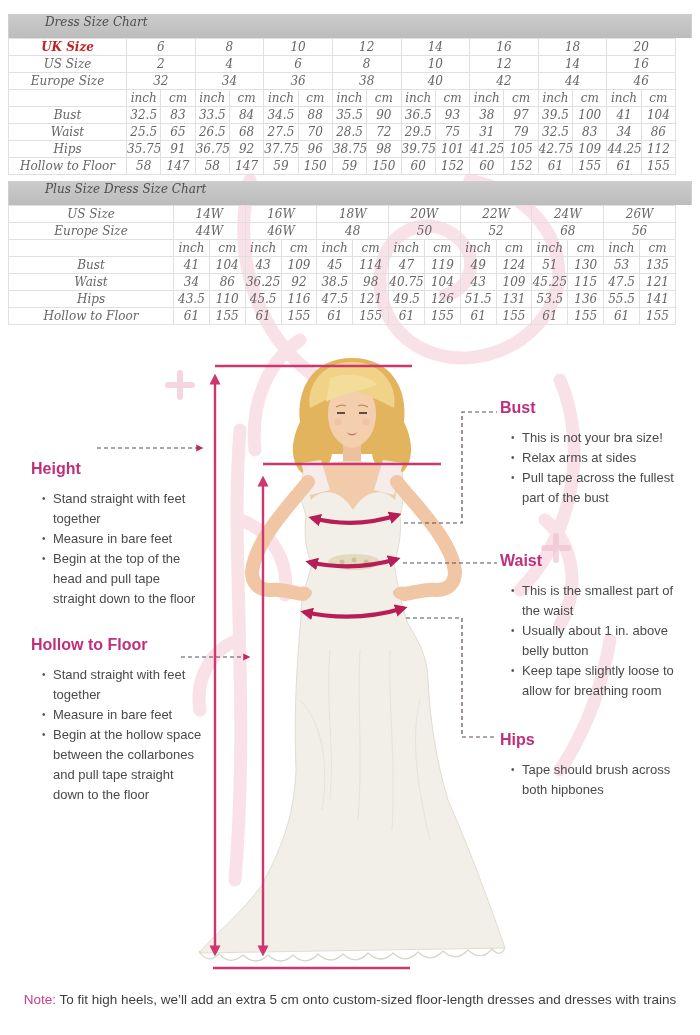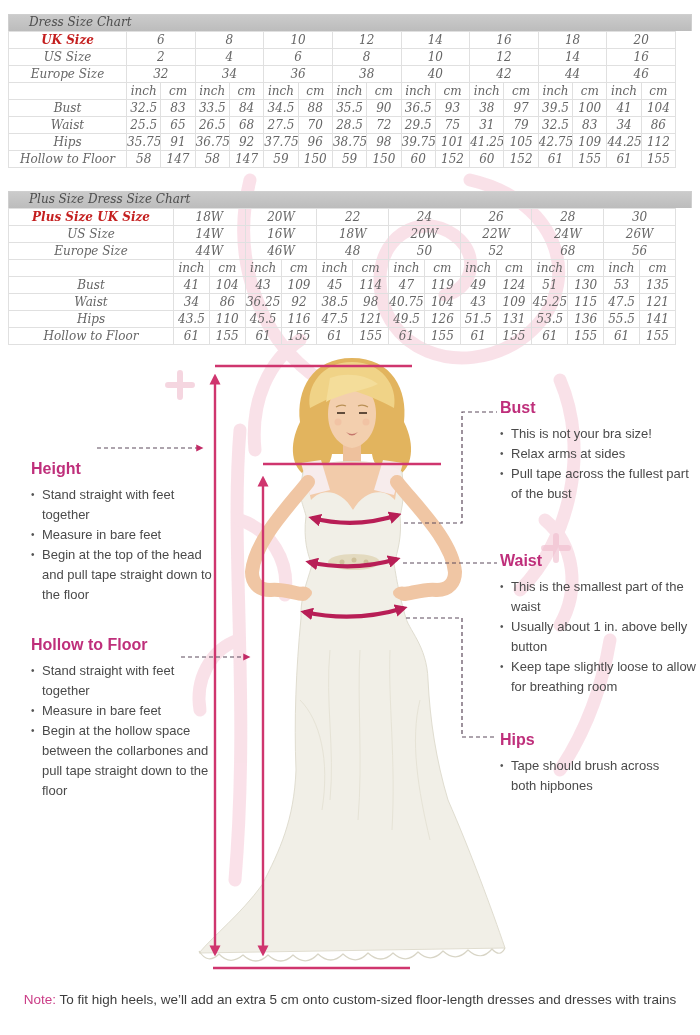--- a/index.html
+++ b/index.html
@@ -1,31 +1,31 @@
 <!DOCTYPE html>
 <html><head>
 <meta charset="utf-8">
 <style>
   html,body{margin:0;padding:0;}
   body{width:700px;height:1035px;background:#fff;position:relative;overflow:hidden;
        font-family:"Liberation Sans",sans-serif;}
   .layer{position:absolute;left:0;top:0;}
   
   .chart{position:absolute;left:8px;width:684px;z-index:2;}
-  .chart-title{box-sizing:border-box;height:17px;line-height:21px;padding-left:20px;
+  .chart-title{box-sizing:border-box;height:24px;line-height:21px;padding-left:36px;
      background:linear-gradient(#cbcbcb,#bcbcbc);border:1px solid #cfcfcf;border-bottom:none;
      font:italic 12px "DejaVu Serif",serif;color:#4d4d4d;}
   .chart table{width:668px;table-layout:fixed;border-collapse:collapse;background:transparent;}
   .chart td,.chart th{border:1px solid #e0e0e0;height:16px;padding:0;text-align:center;
      font:italic 12px "DejaVu Serif",serif;font-weight:400;color:#666;overflow:hidden;background:transparent;}
   .chart .red{color:#c41f1f;font-weight:bold;}
   
   .guide{position:absolute;z-index:3;}
   .guide .gh{font:bold 16px "Liberation Sans",sans-serif;color:#bf2f7b;margin:0 0 7px 0;}
-  .guide ul{margin:0;padding:0;list-style:none;}
+  .guide ul{margin:11px;padding:0;list-style:none;}
   .guide li{position:relative;padding-left:11px;font-size:13px;line-height:20px;color:#4a4a4a;}
   .guide li::before{content:"•";position:absolute;left:0;top:0;color:#555;font-size:10px;line-height:20px;}
   
   .note{position:absolute;left:0;top:992px;width:700px;text-align:center;z-index:3;
         font-size:13.5px;color:#3e3e3e;}
   .note .nlabel{color:#cb3d87;}
   svg{display:block;}
 </style>
 </head>
 <body>
@@ -196,51 +196,41 @@
           <td>152</td>
           <td>61</td>
           <td>155</td>
           <td>61</td>
           <td>155</td>
         </tr>
       </tbody>
     </table>
 </div>
 
-<div class="chart" style="top:191px">
+<div class="chart" style="top:181px">
   <div class="chart-title">Plus Size Dress Size Chart</div>
   <table>
       <colgroup>
         <col style="width: 165px;">
         <col>
         <col>
         <col>
         <col>
         <col>
         <col>
         <col>
         <col>
         <col>
         <col>
         <col>
         <col>
         <col>
         <col>
       </colgroup>
       <tbody>
-        <tr>
-          <td class="red">Plus Size UK Size</td>
-          <td colspan="2">18W</td>
-          <td colspan="2">20W</td>
-          <td colspan="2">22</td>
-          <td colspan="2">24</td>
-          <td colspan="2">26</td>
-          <td colspan="2">28</td>
-          <td colspan="2">30</td>
-        </tr>
         <tr>
           <td>US Size</td>
           <td colspan="2">14W</td>
           <td colspan="2">16W</td>
           <td colspan="2">18W</td>
           <td colspan="2">20W</td>
           <td colspan="2">22W</td>
           <td colspan="2">24W</td>
           <td colspan="2">26W</td>
         </tr>

